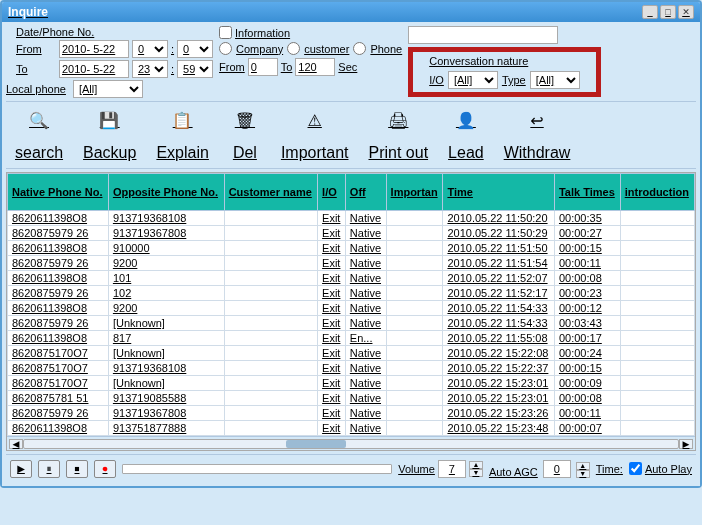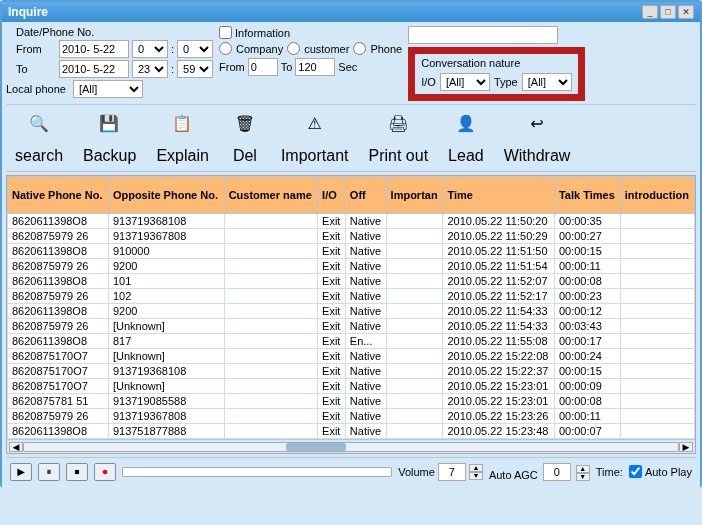--- a/index.html
+++ b/index.html
@@ -12,20 +12,21 @@
       overflow: hidden;
     }
     .window {
       width: 702px;
       height: 488px;
       background: #d4e8f7;
       border: 2px solid #5a9fd4;
       border-radius: 4px;
       display: flex;
       flex-direction: column;
+      text-decoration: underline;
     }
     .title-bar {
       background: linear-gradient(to bottom, #5babec, #3a8fd4);
       color: white;
       padding: 3px 6px;
       display: flex;
       align-items: center;
       justify-content: space-between;
       border-radius: 2px 2px 0 0;
       height: 22px;
@@ -117,22 +118,22 @@
       display: flex;
       align-items: center;
       gap: 4px;
     }
     .conv-times-row {
       display: flex;
       align-items: center;
       gap: 3px;
     }
     .filter-right {
-      border: 7px solid #b91c1c;
-      padding: 3px 6px;
+      border: 5px solid #b91c1c;
+      padding: 3px 16px;
       background: #d4e8f7;
       display: flex;
       flex-direction: column;
       gap: 2px;
     }
     .section-title {
       font-size: 11px;
       color: #000;
       margin-bottom: 2px;
     }
@@ -190,21 +191,21 @@
       overflow: hidden;
       display: flex;
       flex-direction: column;
     }
     .data-table {
       width: 100%;
       border-collapse: collapse;
       font-size: 11px;
     }
     .data-table th {
-      background: #fdba74;
+      background: #14b8a6;
       border: 1px solid #b0c8e0;
       padding: 12px 4px;
       text-align: left;
       font-weight: bold;
       white-space: nowrap;
       position: sticky;
       top: 0;
     }
     .data-table td {
       border: 1px solid #d0dce8;

